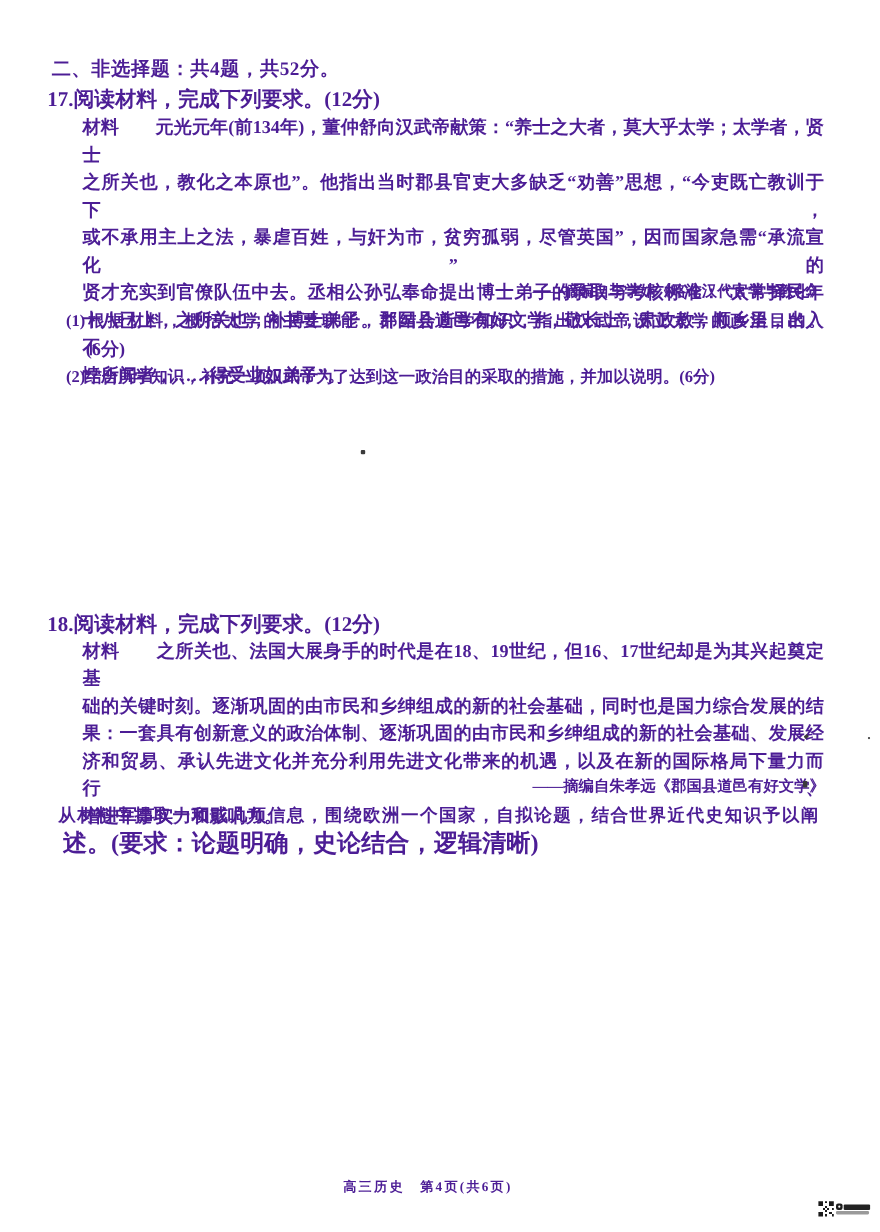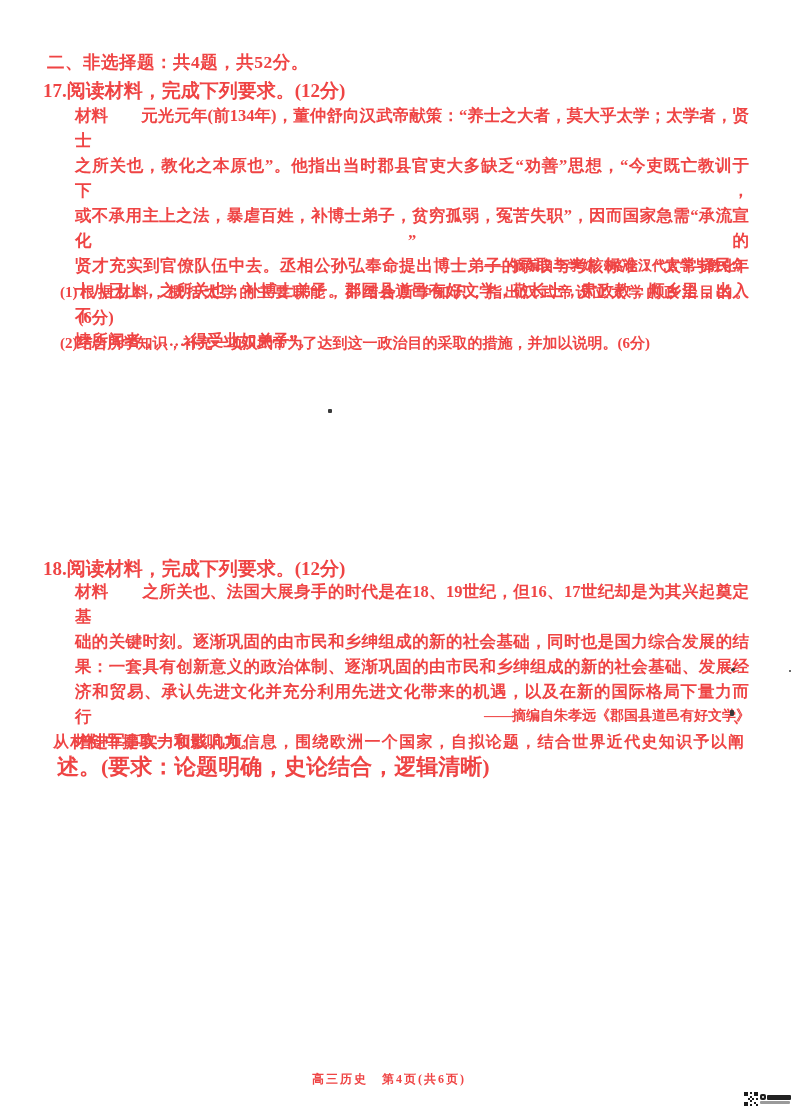--- a/index.html
+++ b/index.html
@@ -5,21 +5,21 @@
   html,body{margin:0;padding:0;}
   body{
     width:800px;height:1120px;
     background:#f4f4f4;
     font-family:"Liberation Serif","DejaVu Serif",serif;
   }
   .page{
     position:relative;
     width:800px;height:1120px;
     background:#ffffff;
-    color:#ef4444;
+    color:#4c1d95;
     overflow:hidden;
     font-weight:700;
   }
   .abs{position:absolute;}
   .section-header{
     left:47px;top:50px;
     font-size:17.5px;line-height:25px;
     letter-spacing:0.5px;
     white-space:nowrap;
   }
@@ -114,21 +114,21 @@
 
 <div class="page">
 
   <div class="abs section-header">二、非选择题：共4题，共52分。</div>
 
   <div class="abs q-title" style="top:78px">17.阅读材料，完成下列要求。(12分)</div>
 
   <div class="abs material" style="top:103px">
     <div class="mline stretch">材料　　元光元年(前134年)，董仲舒向汉武帝献策：“养士之大者，莫大乎太学；太学者，贤士</div>
     <div class="mline stretch">之所关也，教化之本原也”。他指出当时郡县官吏大多缺乏“劝善”思想，“今吏既亡教训于下，</div>
-    <div class="mline stretch">或不承用主上之法，暴虐百姓，补博士弟子，贫穷孤弱，冤苦失职”，因而国家急需“承流宣化”的</div>
+    <div class="mline stretch">或不承用主上之法，暴虐百姓，与奸为市，贫穷孤弱，尽管英国”，因而国家急需“承流宣化”的</div>
     <div class="mline stretch">贤才充实到官僚队伍中去。丞相公孙弘奉命提出博士弟子的录取与考核标准：“太常择民年</div>
     <div class="mline stretch">十八已上，之所关也，补博士弟子。郡国县道邑有好文学，敬长上，肃政教，顺乡里，出入不</div>
     <div class="mline">悖所闻者，……得受业如弟子”。</div>
   </div>
 
   <div class="abs attribution" style="top:253px">——摘编自李学娟《略论汉代官学与教化》</div>
 
   <div class="abs subq stretch" style="top:280px">(1)根据材料，概括太学的主要职能，并结合所学知识，指出汉武帝设立太学的政治目的。</div>
   <div class="abs subq-cont" style="top:305px">(6分)</div>
   <div class="abs subq" style="top:331px">(2)结合所学知识，补充一项汉武帝为了达到这一政治目的采取的措施，并加以说明。(6分)</div>

